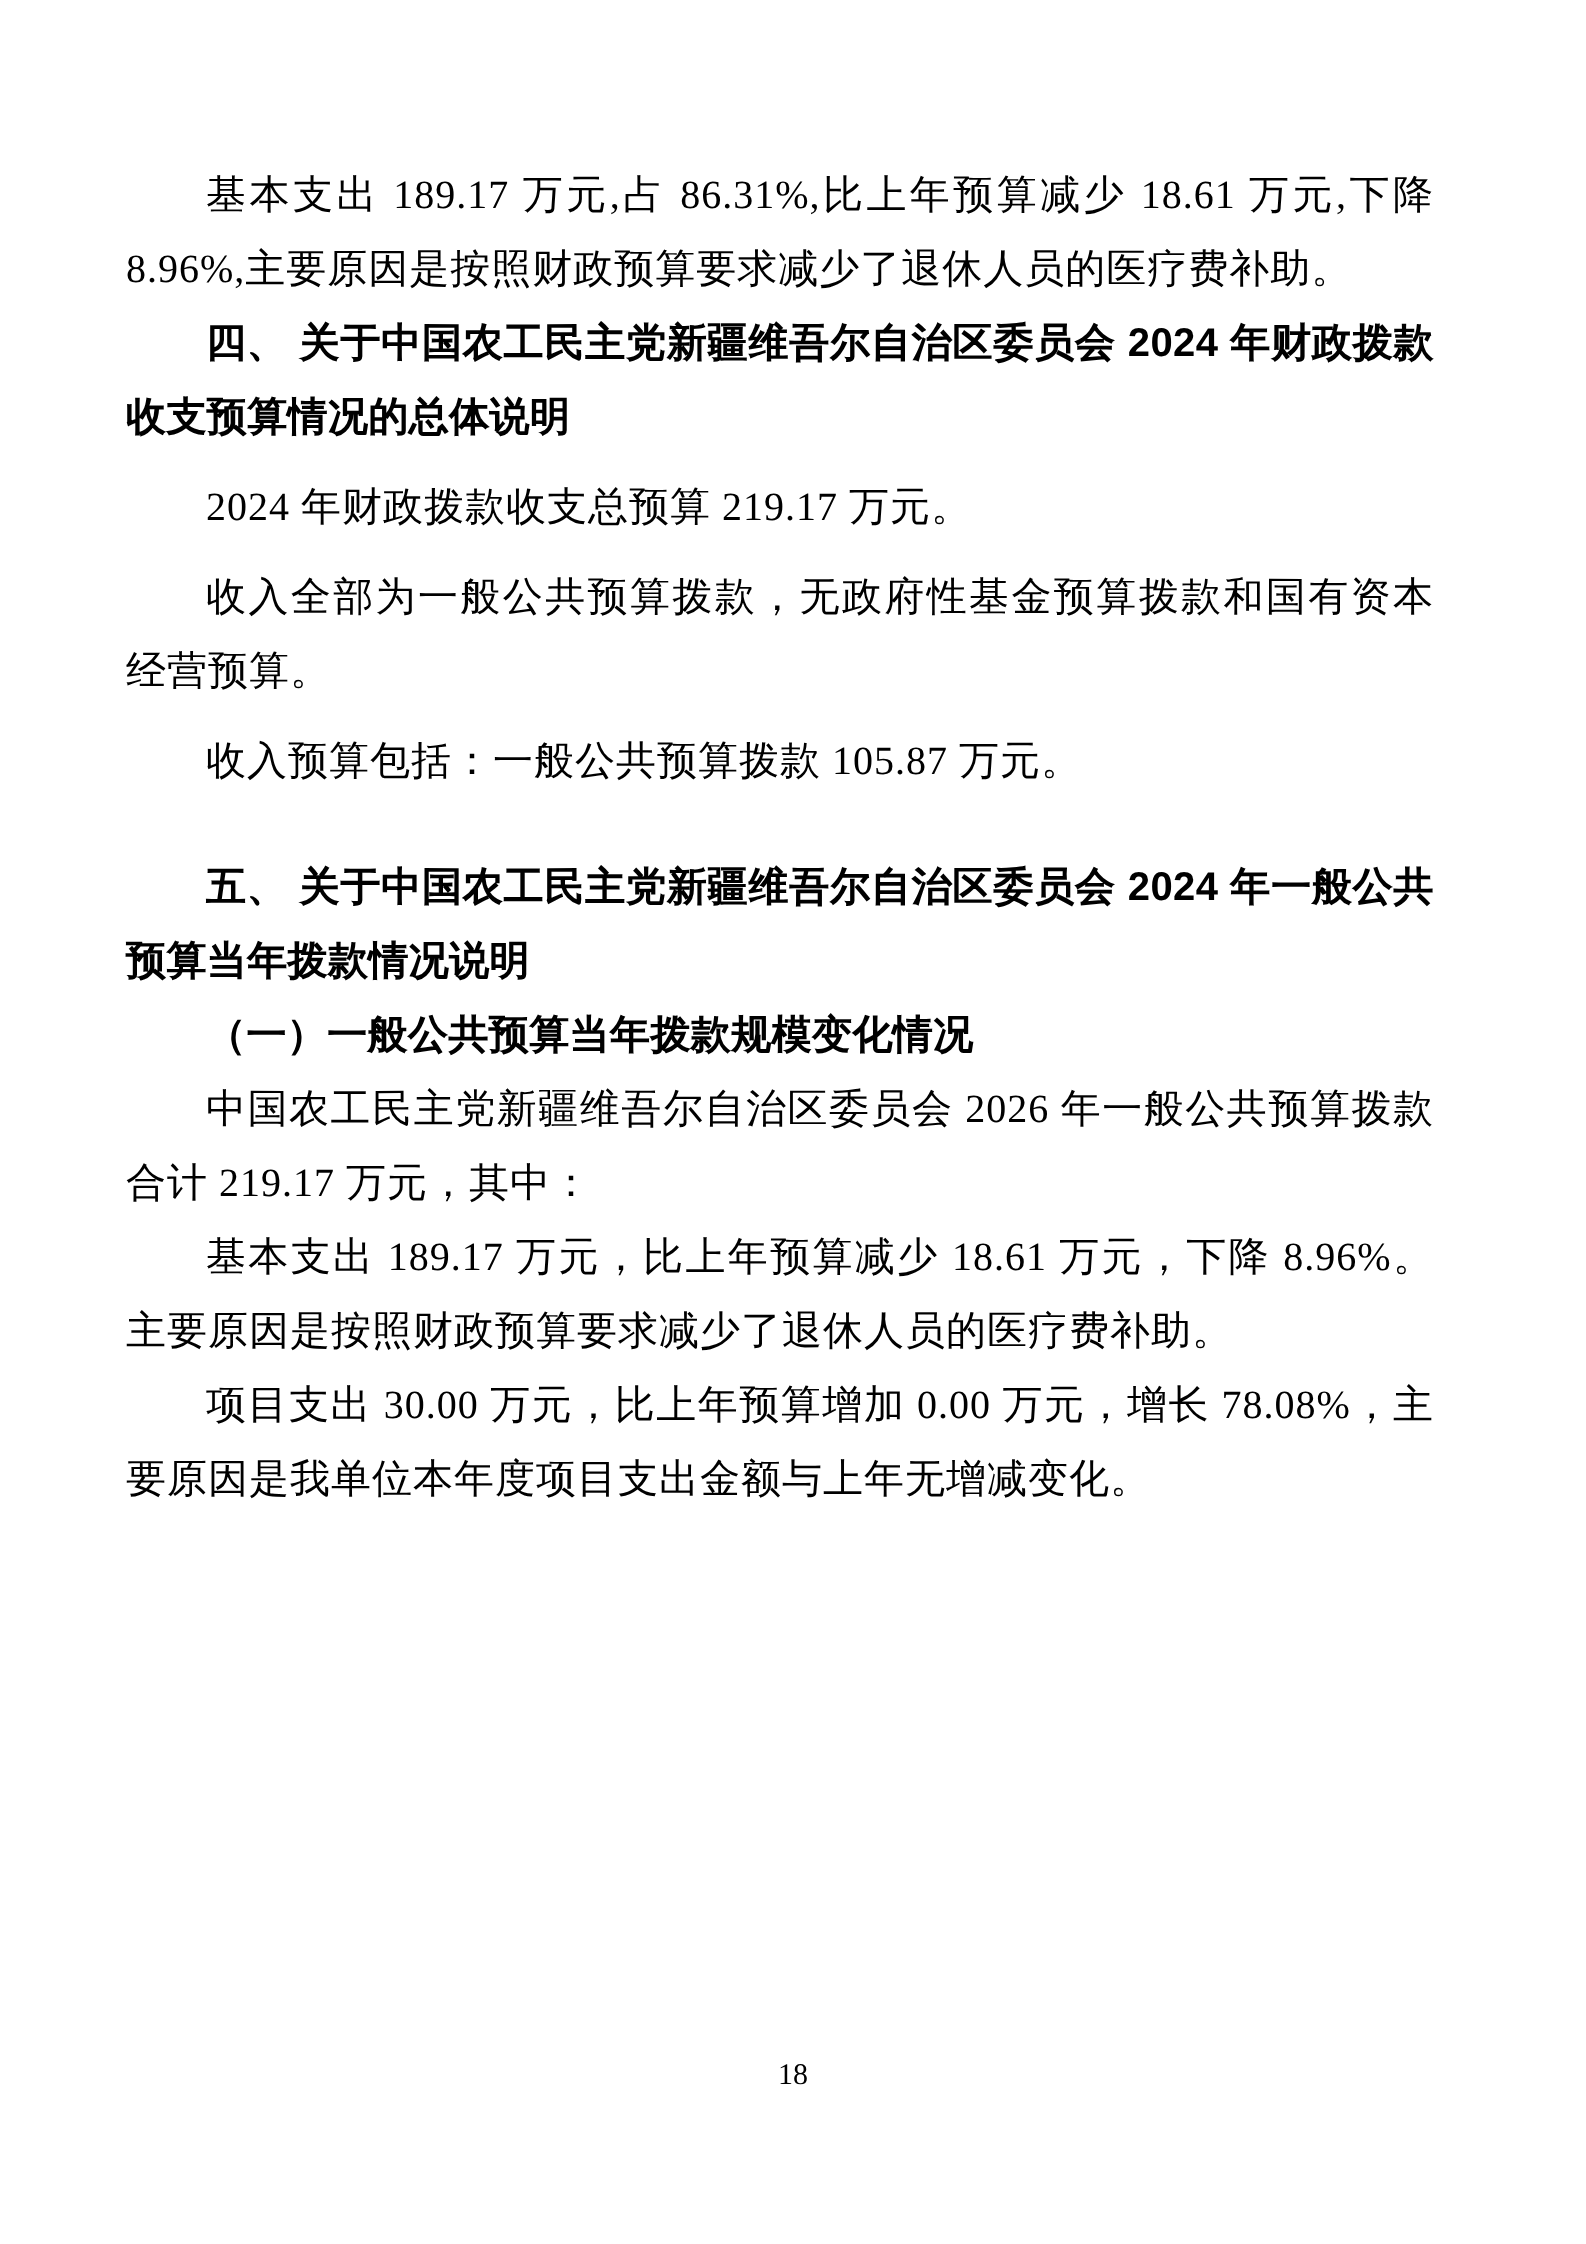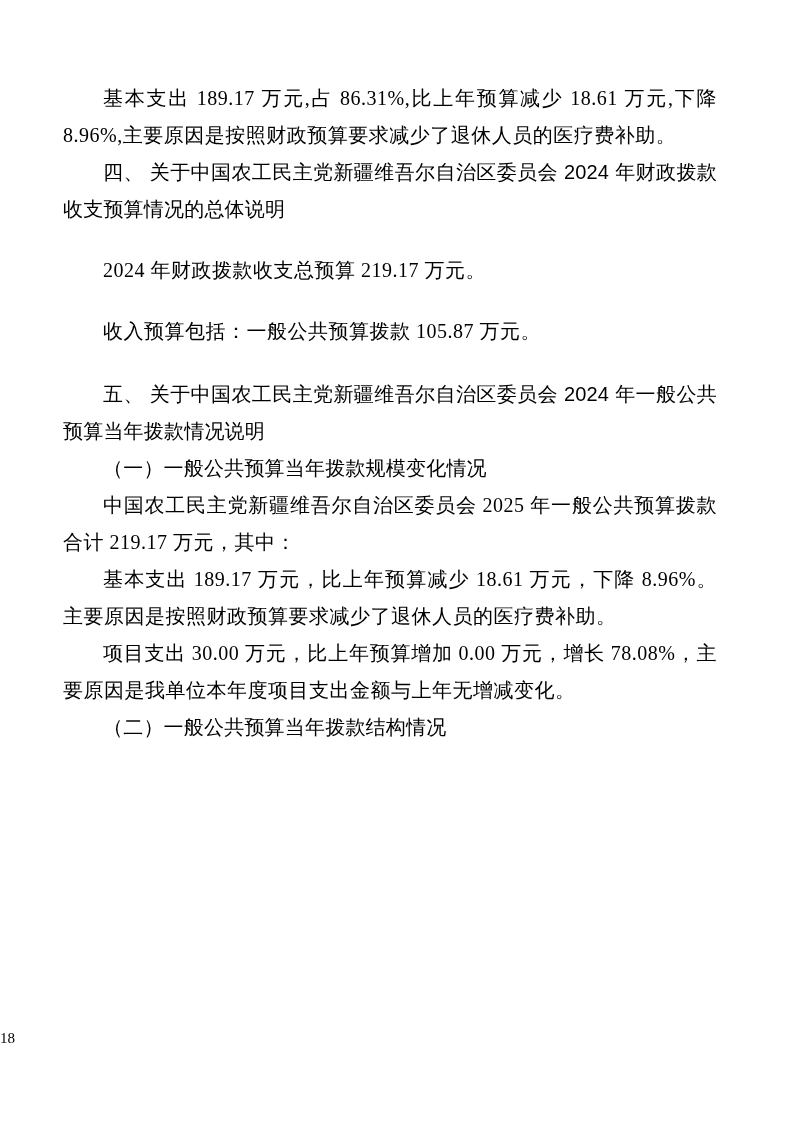--- a/index.html
+++ b/index.html
@@ -25,47 +25,47 @@
   .block {
     margin: 0;
     font-size: 20px;
     line-height: 37px;
     text-indent: 2em;
     text-align: justify;
     text-justify: inter-character;
     letter-spacing: 0.5px;
   }
   .heading, .subheading {
-    font-weight: 400;
+    font-weight: 700;
     font-family: "Liberation Sans", "DejaVu Sans", sans-serif;
     letter-spacing: 0.2px;
   }
-  .mt12 { margin-top: 24px; font-family: Liberation Serif, serif; }
+  .mt12 { margin-top: 8px; font-family: Liberation Serif, serif; }
   .mt8  { margin-top: 26px; }
   .page-number {
     position: absolute;
     top: 1028px;
     left: 0;
     width: 100%;
-    text-align: left;
+    text-align: center;
     font-size: 15px;
     line-height: 20px;
     font-family: "Liberation Serif", "DejaVu Serif", serif;
   }
 </style>
 </head>
 <body>
 
 <div class="page">
   <div class="content" id="doc-content">
       <p class="block paragraph">基本支出 189.17 万元,占 86.31%,比上年预算减少 18.61 万元,下降 8.96%,主要原因是按照财政预算要求减少了退休人员的医疗费补助。</p>
       <p class="block heading">四、 关于中国农工民主党新疆维吾尔自治区委员会 2024 年财政拨款收支预算情况的总体说明</p>
       <p class="block paragraph mt12">2024 年财政拨款收支总预算 219.17 万元。</p>
+      <p class="block paragraph mt12">收入全部为一般公共预算拨款，无政府性基金预算拨款和国有资本经营预算。</p>
       <p class="block paragraph mt12">收入预算包括：一般公共预算拨款 105.87 万元。</p>
       <p class="block heading mt8">五、 关于中国农工民主党新疆维吾尔自治区委员会 2024 年一般公共预算当年拨款情况说明</p>
       <p class="block subheading">（一）一般公共预算当年拨款规模变化情况</p>
-      <p class="block paragraph">中国农工民主党新疆维吾尔自治区委员会 2025 年一般公共预算拨款合计 219.17 万元，其中：</p>
+      <p class="block paragraph">中国农工民主党新疆维吾尔自治区委员会 2026 年一般公共预算拨款合计 219.17 万元，其中：</p>
       <p class="block paragraph">基本支出 189.17 万元，比上年预算减少 18.61 万元，下降 8.96%。主要原因是按照财政预算要求减少了退休人员的医疗费补助。</p>
       <p class="block paragraph">项目支出 30.00 万元，比上年预算增加 0.00 万元，增长 78.08%，主要原因是我单位本年度项目支出金额与上年无增减变化。</p>
-      <p class="block subheading">（二）一般公共预算当年拨款结构情况</p>
     </div>
   <div class="page-number">18</div>
 </div>
 
 </body></html>

